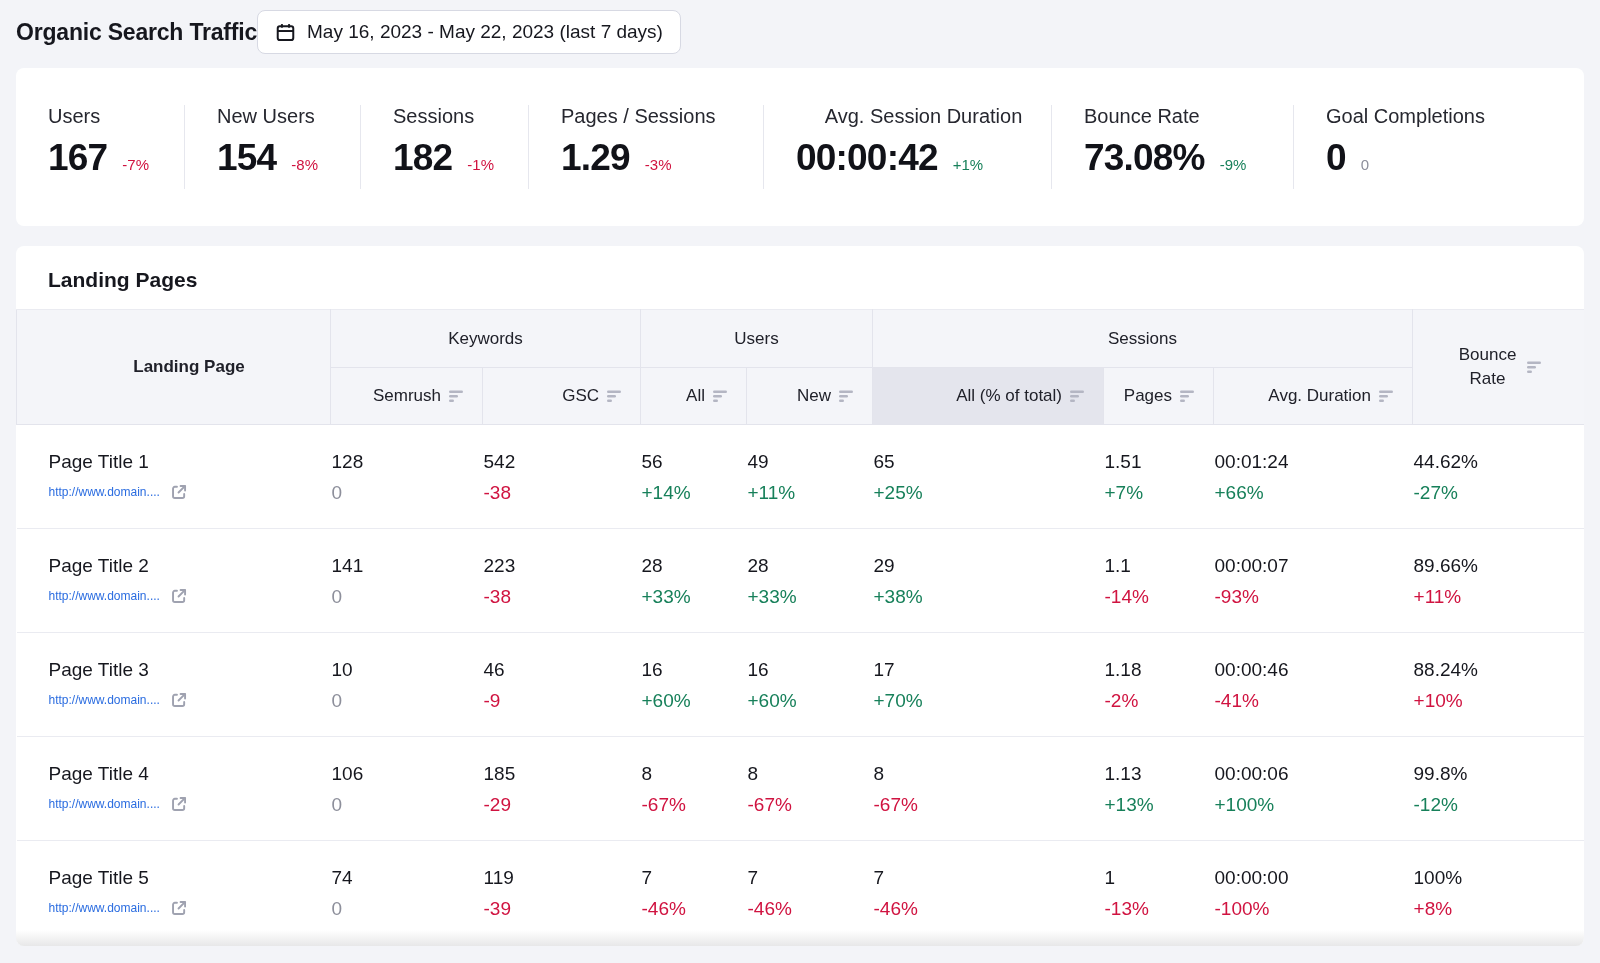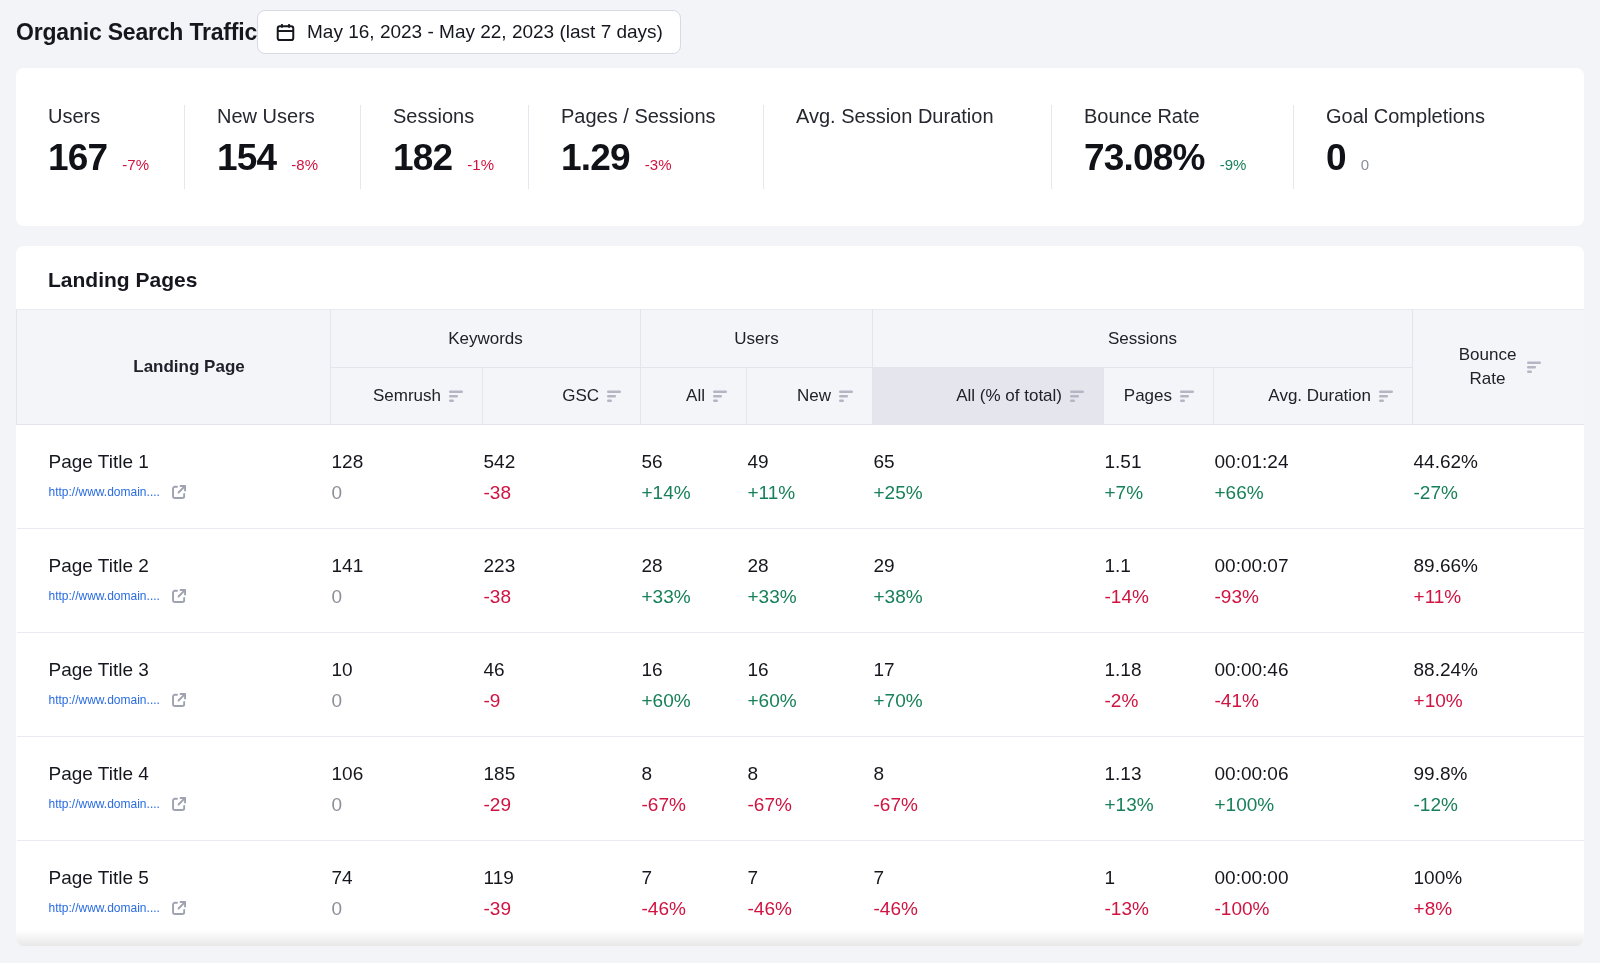--- a/index.html
+++ b/index.html
@@ -124,22 +124,26 @@
           <span class="stat-delta c-red">-1%</span>
         </div>
       </div>
       <div class="stat" style="width: 235px;">
         <div class="stat-label">Pages / Sessions</div>
         <div class="stat-value-row">
           <span class="stat-value">1.29</span>
           <span class="stat-delta c-red">-3%</span>
         </div>
       </div>
-      <div class="stat" style="width: 288px;">
+      <div class="stat" style="width: 288px; text-align: center;">
         <div class="stat-label">Avg. Session Duration</div>
+        <div class="stat-value-row">
+          <span class="stat-value">00:00:42</span>
+          <span class="stat-delta c-green">+1%</span>
+        </div>
       </div>
       <div class="stat" style="width: 242px;">
         <div class="stat-label">Bounce Rate</div>
         <div class="stat-value-row">
           <span class="stat-value">73.08%</span>
           <span class="stat-delta c-green">-9%</span>
         </div>
       </div>
       <div class="stat" style="width: 259px;">
         <div class="stat-label">Goal Completions</div>

